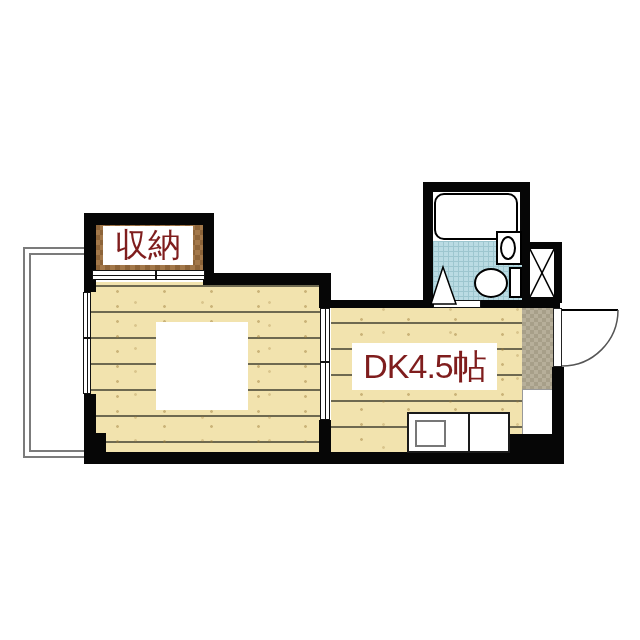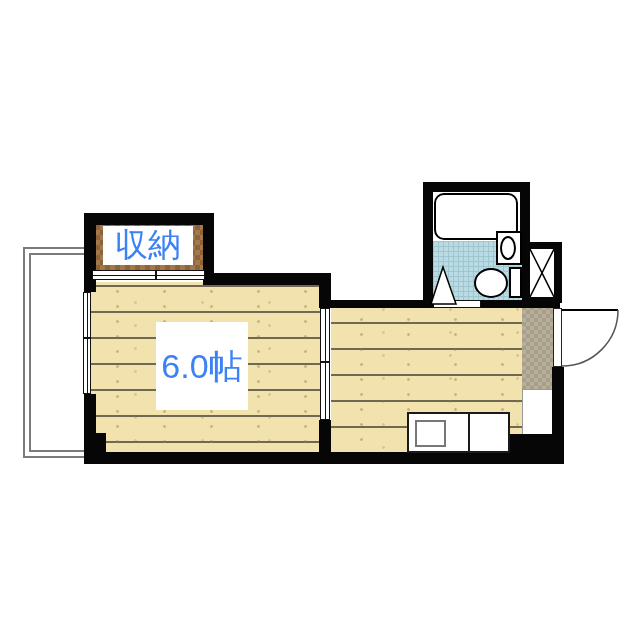--- a/index.html
+++ b/index.html
@@ -1,18 +1,18 @@
 <!DOCTYPE html>
 <html><head>
 <meta charset="utf-8">
 <style>
   html,body{margin:0;padding:0;background:#fff;}
   .canvas{
     position:relative;width:640px;height:640px;background:#ffffff;overflow:hidden;
-    font-family:"Liberation Sans","DejaVu Sans",sans-serif;color:#3b82f6;
+    font-family:"Liberation Sans","DejaVu Sans",sans-serif;color:#7f1d1d;
   }
   .abs{position:absolute;box-sizing:border-box;}
   .wall{position:absolute;background:#060606;box-sizing:border-box;}
   
   .wood{
     background-color:#f2e3ae;
     background-image:
       radial-gradient(circle, rgba(156,122,56,.45) 1px, transparent 1.7px),
       radial-gradient(circle, rgba(156,122,56,.28) 1px, transparent 1.7px),
       repeating-linear-gradient(180deg, rgba(0,0,0,0) 0 24px, #6e6950 24px 26px);
@@ -120,16 +120,18 @@
   <div class="opening" style="left:553px;top:308px;width:9px;height:59px;border-color:#222;"></div>
   <svg class="abs" style="left:556px;top:306px;" width="72" height="66">
     <line x1="6" y1="4" x2="62" y2="4" stroke="#000" stroke-width="2"></line>
     <path d="M 62 4 A 56 56 0 0 1 6 60" fill="none" stroke="#555" stroke-width="1.5"></path>
   </svg>
 
   <div class="label-box" style="left:103px;top:226px;width:90px;height:39px;font-size:33px;">
     <span>収納</span>
   </div>
   <div class="label-box" style="left:156px;top:322px;width:92px;height:88px;font-size:36px;line-height:42px;flex-direction:column;">
-    <span style="font-size:34px;">6.0帖</span>
+  </div>
+  <div class="label-box" style="left:352px;top:343px;width:145px;height:47px;font-size:34px;letter-spacing:-1px;">
+    <span>DK4.5帖</span>
   </div>
 
 </div>
 
 </body></html>

